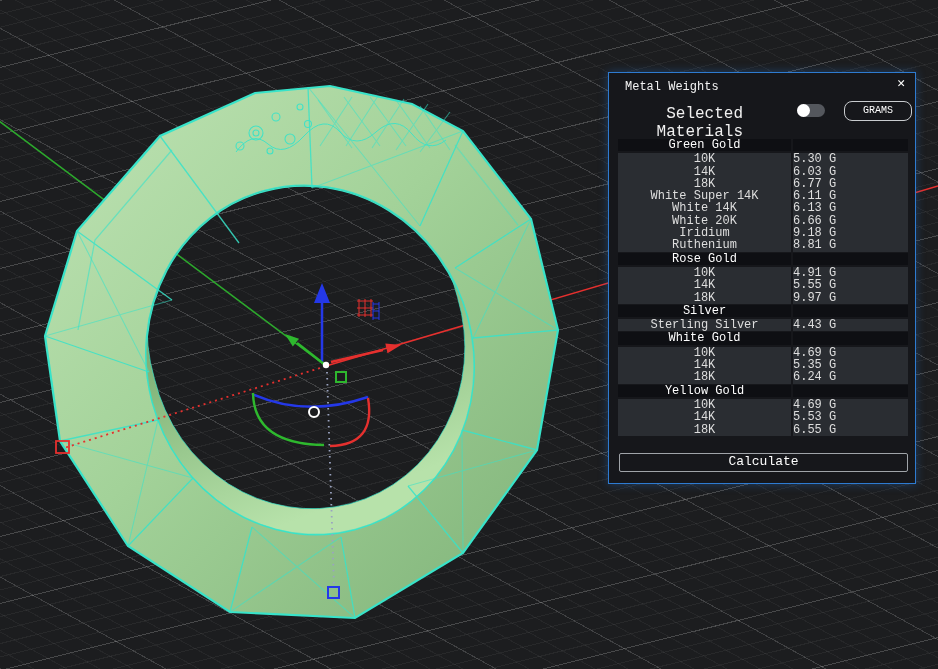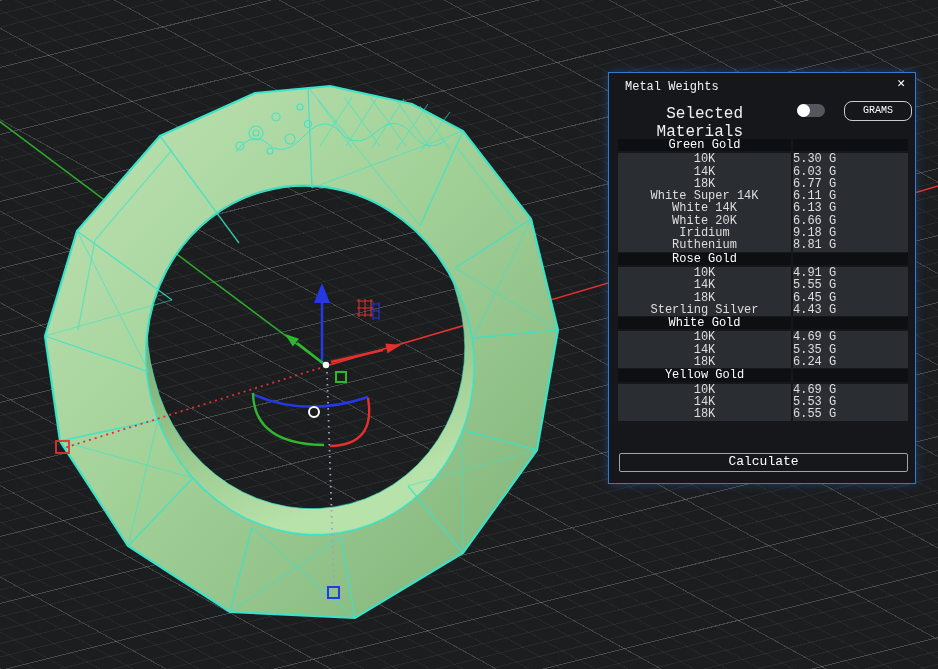--- a/index.html
+++ b/index.html
@@ -231,21 +231,25 @@
         <div class="row data">
           <div class="cell metal">10K</div>
           <div class="cell weight">4.91 G</div>
         </div>
         <div class="row data">
           <div class="cell metal">14K</div>
           <div class="cell weight">5.55 G</div>
         </div>
         <div class="row data">
           <div class="cell metal">18K</div>
-          <div class="cell weight">6.45 G</div>
+          <div class="cell weight">9.97 G</div>
+        </div>
+        <div class="row group">
+          <div class="cell metal">Silver</div>
+          <div class="cell weight"></div>
         </div>
         <div class="row data">
           <div class="cell metal">Sterling Silver</div>
           <div class="cell weight">4.43 G</div>
         </div>
         <div class="row group">
           <div class="cell metal">White Gold</div>
           <div class="cell weight"></div>
         </div>
         <div class="row data">

